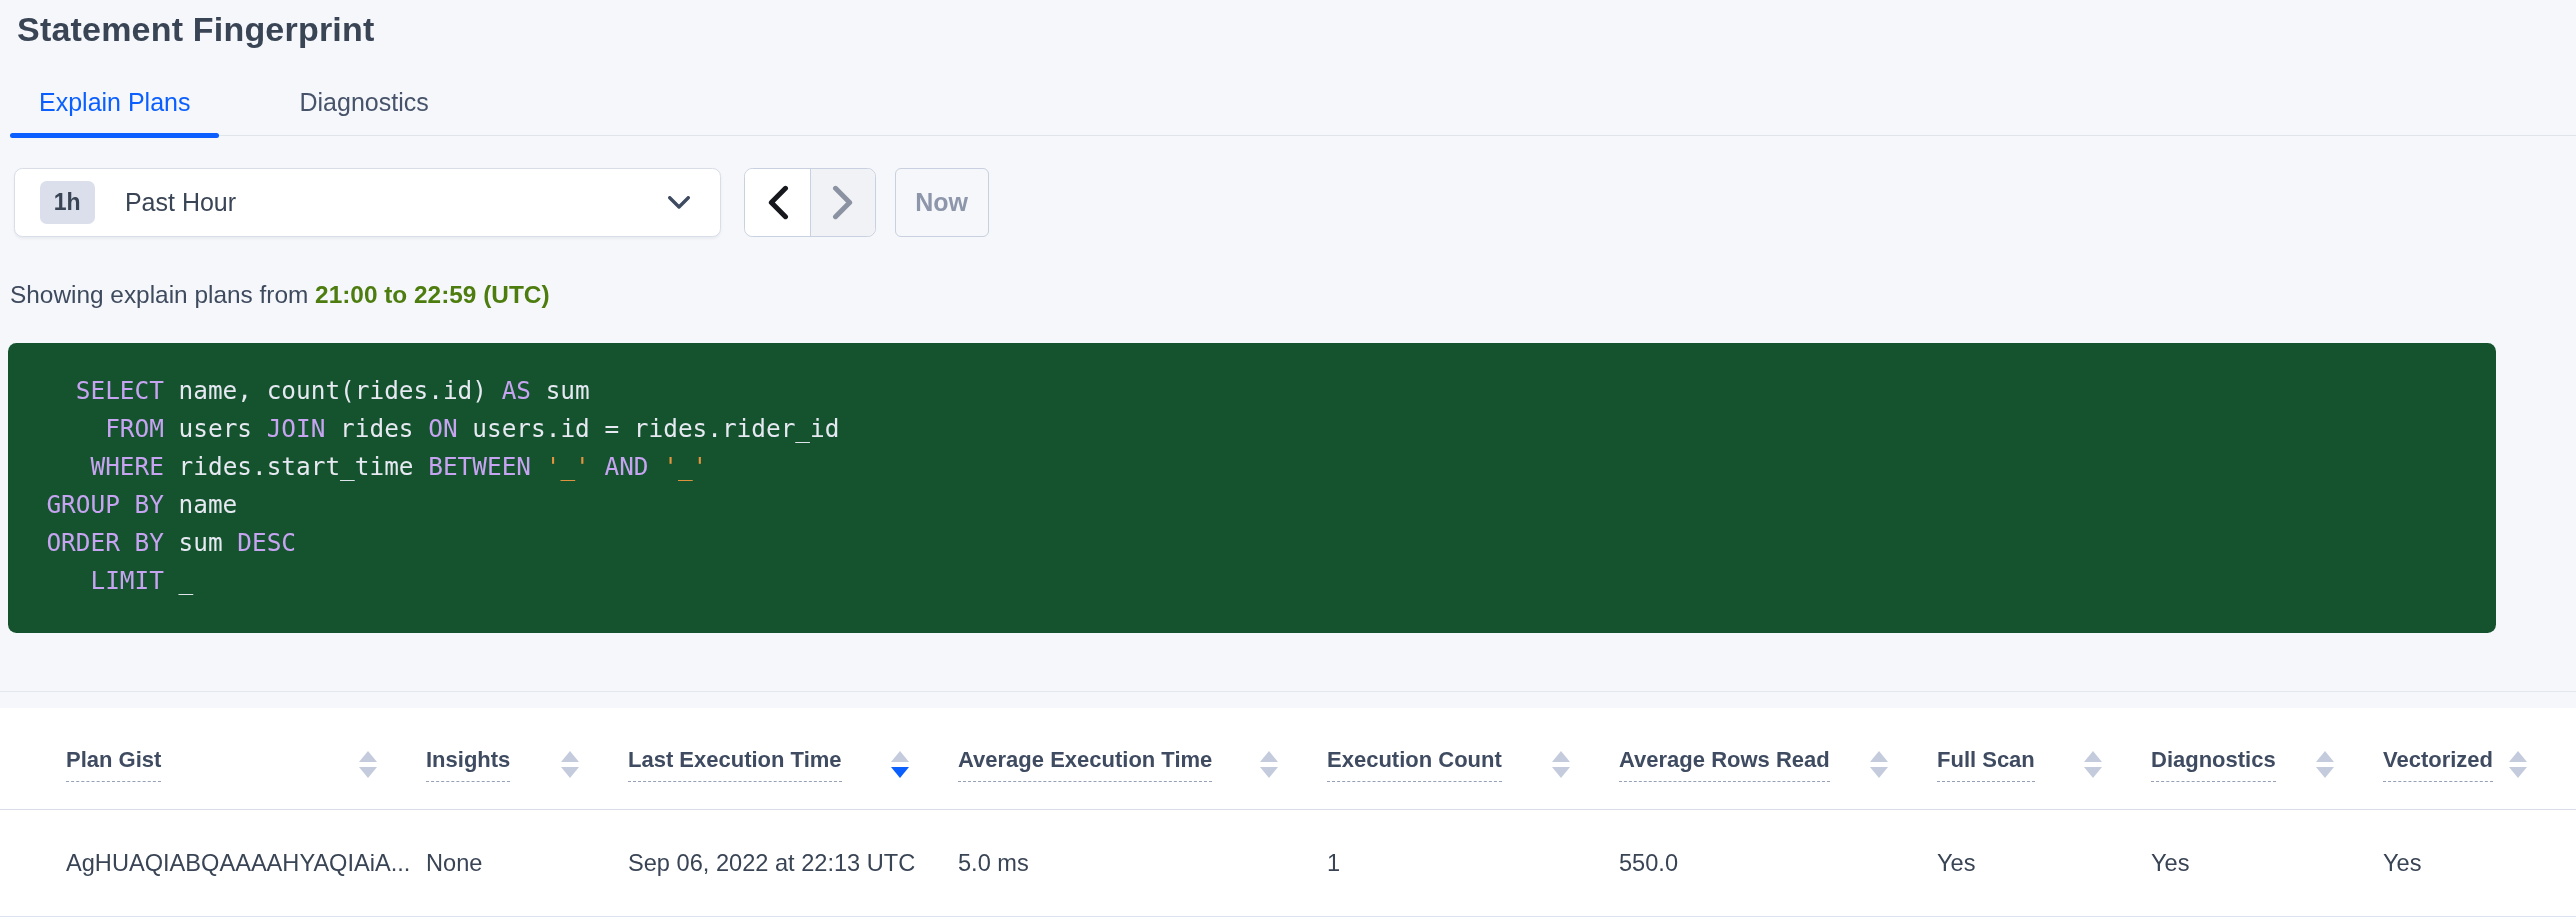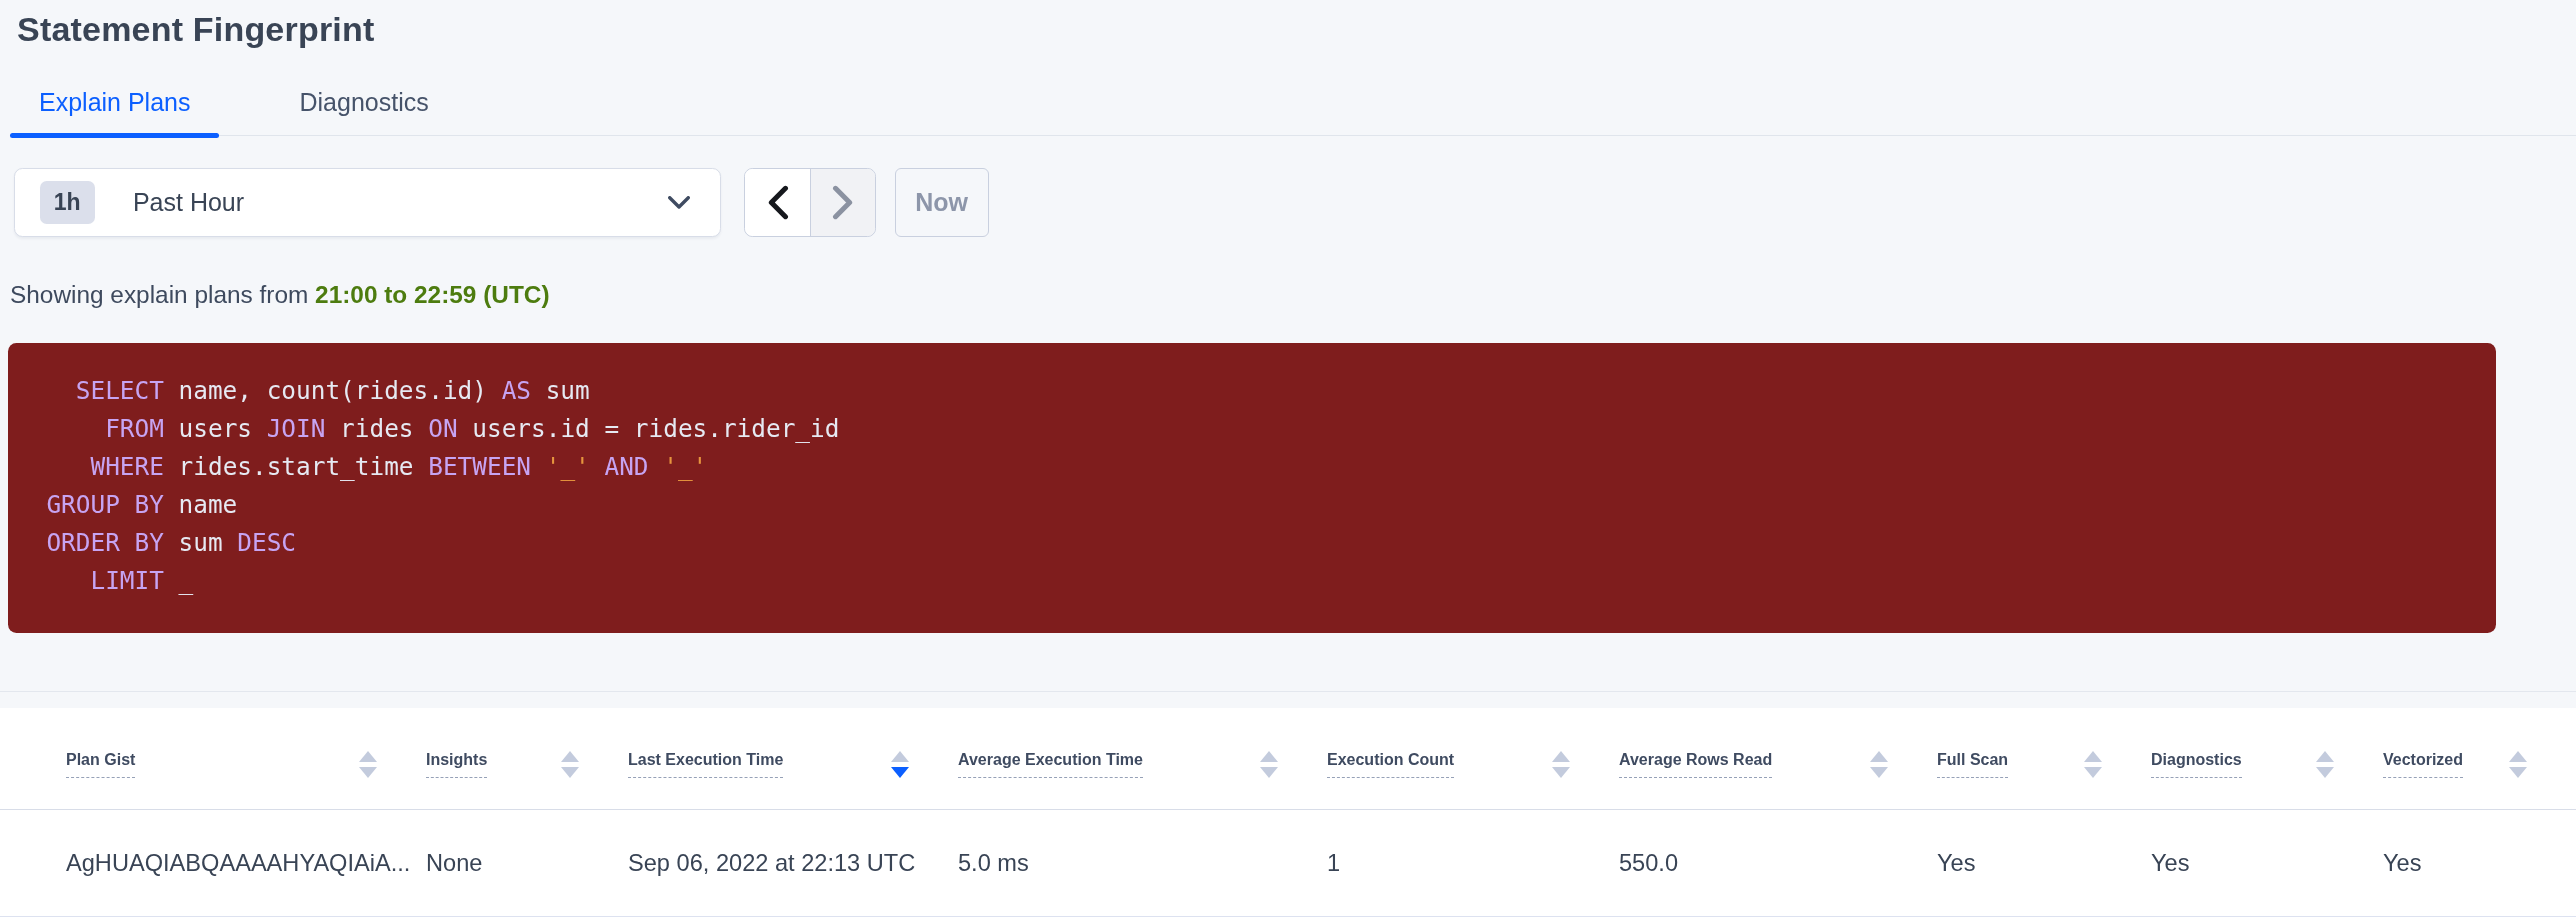--- a/index.html
+++ b/index.html
@@ -24,21 +24,21 @@
   .tab.active .tab-underline {
     position: absolute; left: 0; right: 0; bottom: -3.4px; height: 5.9px;
     background: #0b5fff; border-radius: 3.4px;
   }
 
   
   .controls { display: flex; align-items: stretch; margin: 32px 0 0 13.5px; height: 69px; }
   .time-select {
     width: 707px; background: #ffffff; border: 0.8px solid #d8dde8; border-radius: 8.4px;
     display: flex; align-items: center; padding: 0 30px 0 25px;
-    box-shadow: 0 1.7px 2.5px rgba(40,55,80,0.06); cursor: pointer; gap: 8px;
+    box-shadow: 0 1.7px 2.5px rgba(40,55,80,0.06); cursor: pointer;
   }
   .range-badge {
     background: #dbdfeb; color: #394455; font-size: 23px; font-weight: 700;
     padding: 8.4px 14.3px; border-radius: 6.7px; margin-right: 30px;
   }
   .range-label { font-size: 25px; color: #394455; flex: 1; }
   .chevron-down { width: 22px; height: 13.5px; }
 
   .range-nav {
     display: flex; margin-left: 23.6px; border: 0.8px solid #c9d0df; border-radius: 8.4px;
@@ -54,21 +54,21 @@
     font-size: 25px; font-weight: 600; color: #8d96aa; cursor: default;
   }
 
   
   .summary { margin: 44px 0 0 10px; font-size: 24.4px; color: #3e4a5e; }
   .summary b { font-weight: 700; color: #4d7c0f; }
 
   
   .sql-card {
     margin: 34px 0 0 8.4px; width: 2488px; height: 290px;
-    background: #7f1d1d; border-radius: 8.4px; padding: 29px 16px 0 38px;
+    background: #14532d; border-radius: 8.4px; padding: 29px 16px 0 38px;
   }
   .code-line {
     font-family: "DejaVu Sans Mono", "Liberation Mono", monospace;
     font-size: 24.4px; line-height: 38px; white-space: pre; color: #e6e9f2;
   }
   .code-line .kw { color: #c7a4f2; }
   .code-line .pl { color: #e6e9f2; }
   .code-line .lit { color: #e6953e; }
 
   
@@ -78,21 +78,21 @@
   .table-card { background: #ffffff; height: 222px; }
 
   table.plans { width: 2576px; border-collapse: collapse; table-layout: fixed; }
   th, td { text-align: left; vertical-align: middle; font-weight: normal; padding: 0; }
   th { height: 102px; border-bottom: 0.8px solid #d8dde8; }
   td { height: 107px; border-bottom: 0.8px solid #dde2f0; font-size: 23.6px; color: #394455; }
   th:first-child, td:first-child { padding-left: 66px; }
 
   .th-inner { display: flex; align-items: center; justify-content: space-between; padding: 11.8px 49px 0 0; }
   .col-label {
-    font-size: 16px; font-weight: 700; color: #3f4b61;
+    font-size: 22px; font-weight: 700; color: #3f4b61;
     border-bottom: 1.7px dashed #96a1b7; padding-bottom: 8.4px; cursor: pointer; white-space: nowrap;
   }
   .sort-icon { display: inline-flex; flex-direction: column; align-items: center; cursor: pointer; flex: none; margin-left: 10px; }
   .tri-up   { width: 0; height: 0; border-left: 9.3px solid transparent; border-right: 9.3px solid transparent; border-bottom: 11.8px solid #c3cbdd; margin-bottom: 5px; }
   .tri-down { width: 0; height: 0; border-left: 9.3px solid transparent; border-right: 9.3px solid transparent; border-top: 11.8px solid #c3cbdd; }
   .sort-icon.sorted-desc .tri-down { border-top-color: #0b5fff; }
 
   td.plan-gist-cell { cursor: pointer; }
 </style>
 </head>

